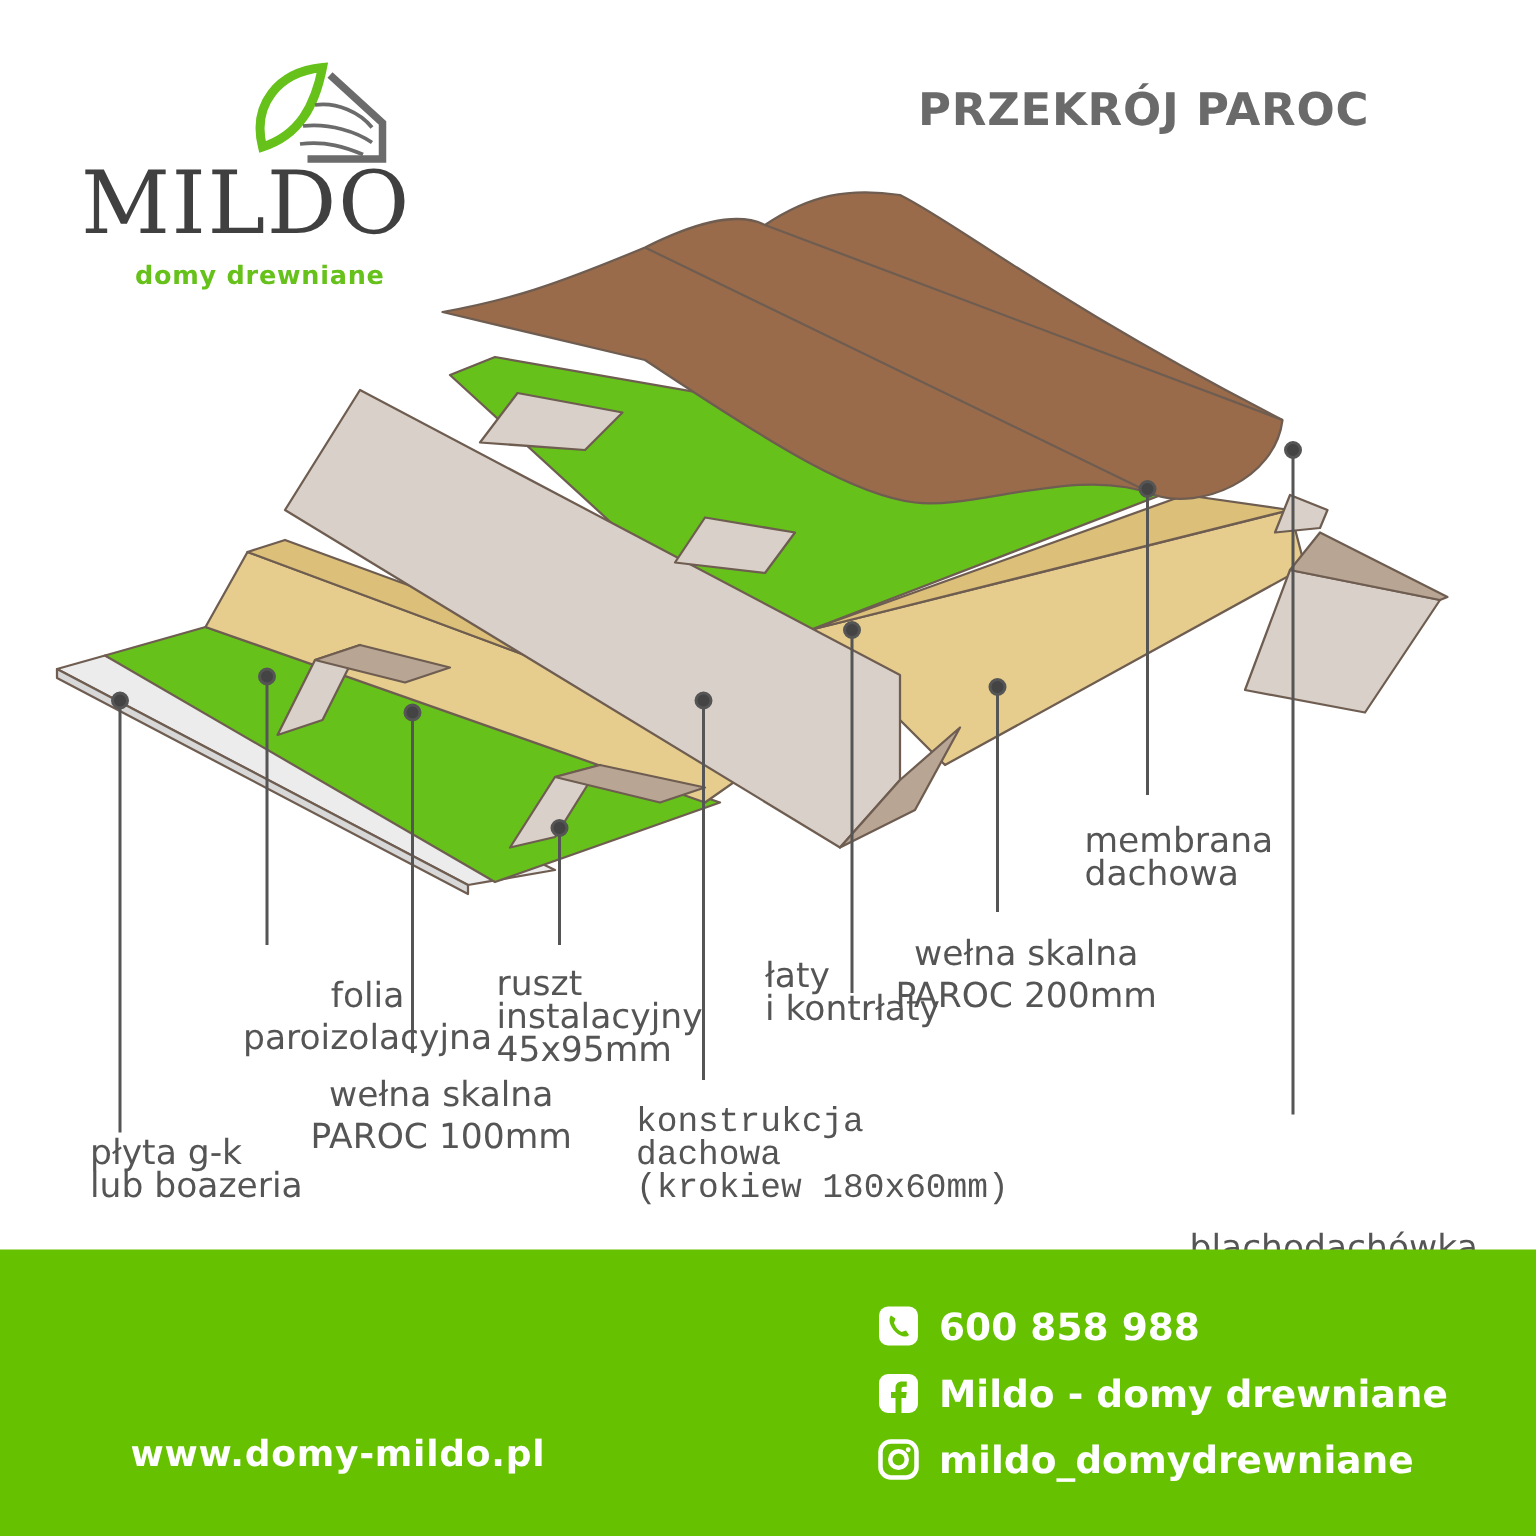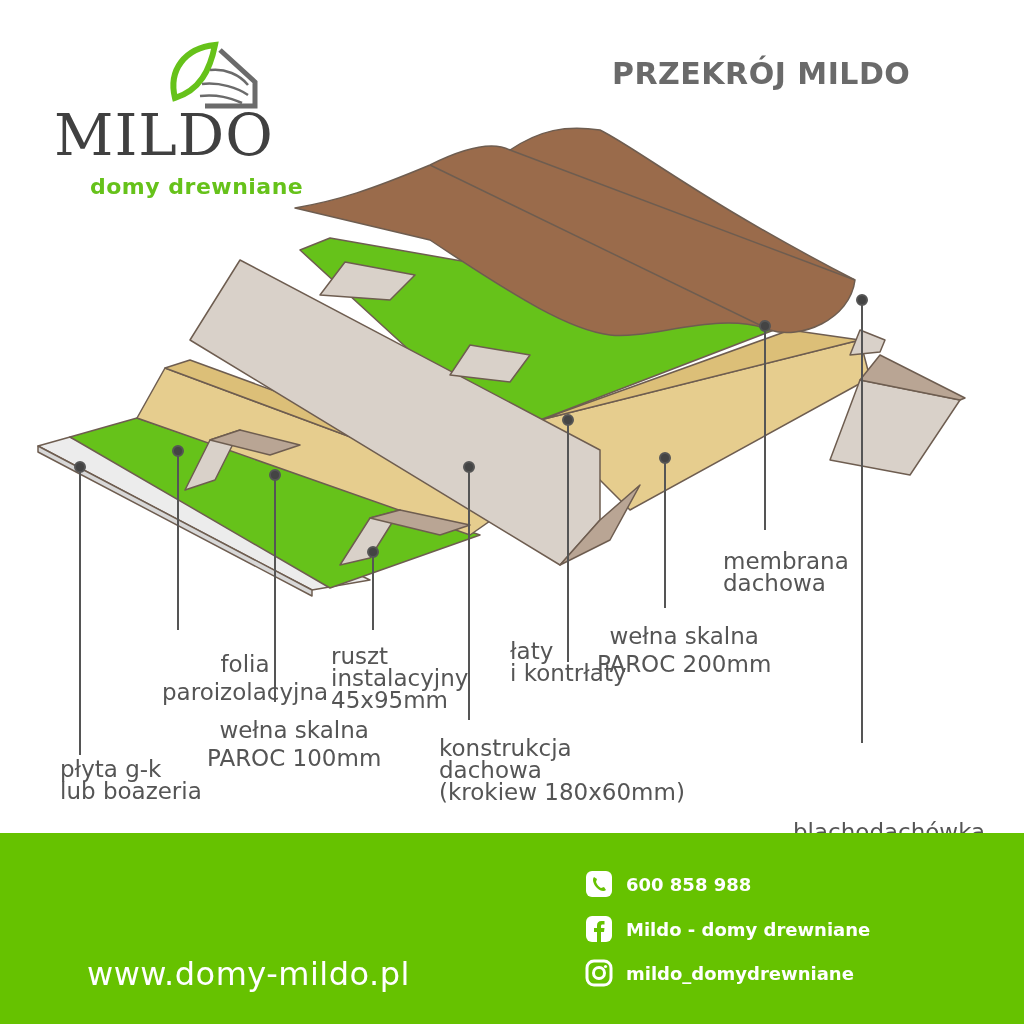--- a/index.html
+++ b/index.html
@@ -1,42 +1,42 @@
 <!DOCTYPE html>
 <html><head>
 <meta charset="utf-8">
 <style>
   html,body{margin:0;padding:0;}
   body{width:1024px;height:1024px;background:#ffffff;position:relative;overflow:hidden;font-family:"DejaVu Sans","Liberation Sans",sans-serif;color:#555;}
   .logo{position:absolute;left:50px;top:40px;width:260px;height:160px;}
   .logo-mark{position:absolute;left:80px;top:0;width:140px;height:70px;}
   .logo-name{position:absolute;left:4px;top:66px;font-family:"DejaVu Serif","Liberation Serif",serif;font-size:58px;letter-spacing:1px;color:#404040;font-weight:normal;line-height:1;}
-  .logo-sub{position:absolute;left:40px;top:134px;font-size:22px;font-weight:bold;color:#66c21a;letter-spacing:0.5px;}
+  .logo-sub{position:absolute;left:40px;top:134px;font-size:17px;font-weight:bold;color:#66c21a;letter-spacing:0.5px;}
   .title{position:absolute;left:612px;top:56px;font-size:30px;font-weight:bold;color:#6a6a6a;letter-spacing:0.5px;}
   .illus{position:absolute;left:0;top:0;width:1024px;height:830px;}
   .label{position:absolute;font-size:23px;color:#555;line-height:22px;white-space:pre;}
   .footer{position:absolute;left:0;top:833px;width:1024px;height:191px;background:#66c200;}
-  .website{position:absolute;left:87px;top:122px;font-size:32px;font-weight:normal;color:#fff;letter-spacing:0.5px;}
-  .contact{position:absolute;left:584px;height:32px;display:flex;align-items:center;color:#fff;font-weight:bold;font-size:18px;}
+  .website{position:absolute;left:87px;top:122px;font-size:24px;font-weight:bold;color:#fff;letter-spacing:0.5px;}
+  .contact{position:absolute;left:584px;height:32px;display:flex;align-items:center;color:#fff;font-weight:bold;font-size:25px;}
   .contact .ic{width:30px;height:30px;margin-right:12px;display:flex;align-items:center;justify-content:center;}
 </style>
 </head>
 <body>
 
 <div class="logo">
   <svg class="logo-mark" viewBox="0 0 140 70">
     <path d="M45 58 C38 30 55 8 85 5 C80 30 70 50 45 58 Z" fill="none" stroke="#66c21a" stroke-width="6"></path>
     <path d="M90 10 L125 42 L125 66 L75 66" fill="none" stroke="#6b6b6b" stroke-width="5"></path>
     <path d="M80 30 C95 28 110 35 118 45 M72 44 C90 42 108 48 118 55 M70 56 C88 54 100 58 112 63" fill="none" stroke="#6b6b6b" stroke-width="2.5"></path>
   </svg>
   <div class="logo-name">MILDO</div>
   <div class="logo-sub">domy drewniane</div>
 </div>
 
-<div class="title">PRZEKRÓJ MILDO</div>
+<div class="title">PRZEKRÓJ PAROC</div>
 
 <svg class="illus" viewBox="0 0 1024 830">
   <g stroke="#6e5d50" stroke-width="1.5" stroke-linejoin="round">
 
     <polygon points="38,446 70,437 370,580 312,590" fill="#ececec"></polygon>
     <polygon points="38,446 312,590 312,596 38,452" fill="#d8d8d8"></polygon>
 
     <polygon points="70,437 137,418 480,535 330,588" fill="#66c21a"></polygon>
 
     <polygon points="137,418 165,368 520,500 470,535" fill="#e6cd8e"></polygon>
@@ -89,21 +89,21 @@
 
 <div class="label" style="left:60px;top:758px;">płyta g-k
 lub boazeria</div>
 <div class="label" style="left:118px;top:650px;text-align:center;line-height:28px;margin-left:44px;">folia
 paroizolacyjna</div>
 <div class="label" style="left:207px;top:716px;text-align:center;line-height:28px;">wełna skalna
 PAROC 100mm</div>
 <div class="label" style="left:331px;top:645px;">ruszt
 instalacyjny
 45x95mm</div>
-<div class="label" style="left:439px;top:737px;">konstrukcja
+<div class="label" style="left:424px;top:737px;font-family:Liberation Mono, monospace;">konstrukcja
 dachowa
 (krokiew 180x60mm)</div>
 <div class="label" style="left:510px;top:640px;">łaty
 i kontrłaty</div>
 <div class="label" style="left:597px;top:622px;text-align:center;line-height:28px;">wełna skalna
 PAROC 200mm</div>
 <div class="label" style="left:723px;top:550px;">membrana
 dachowa</div>
 <div class="label" style="left:793px;top:801px;margin-top:20px;">blachodachówka
 modułowa</div>

